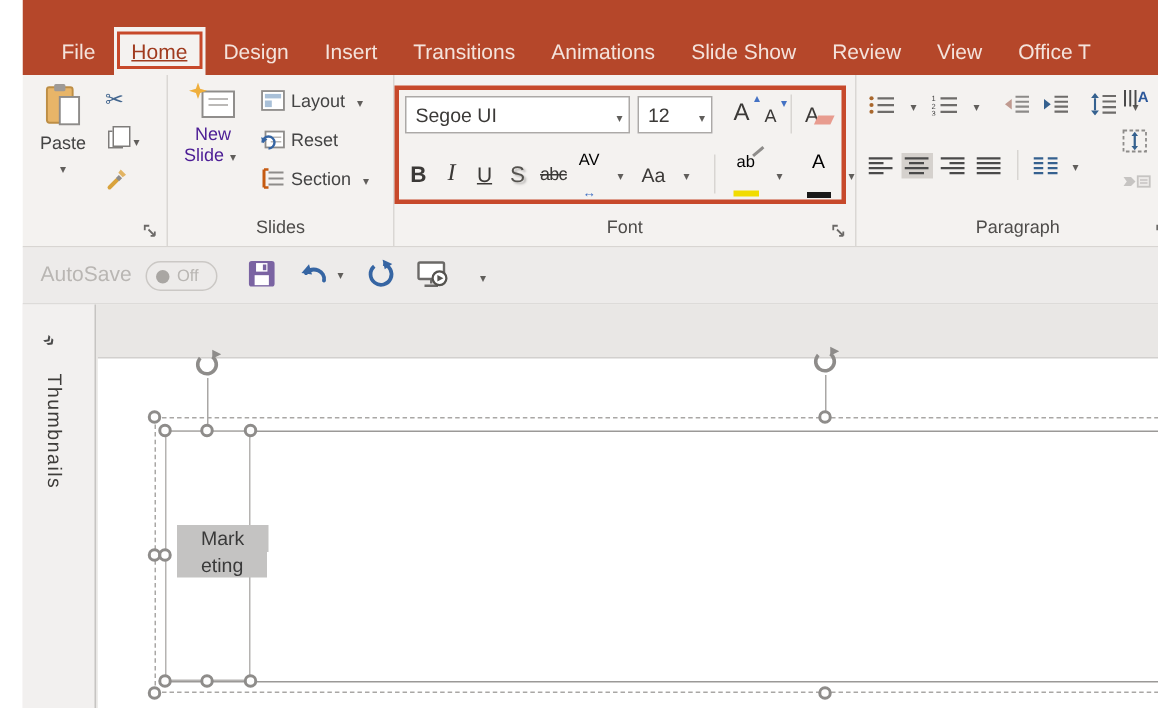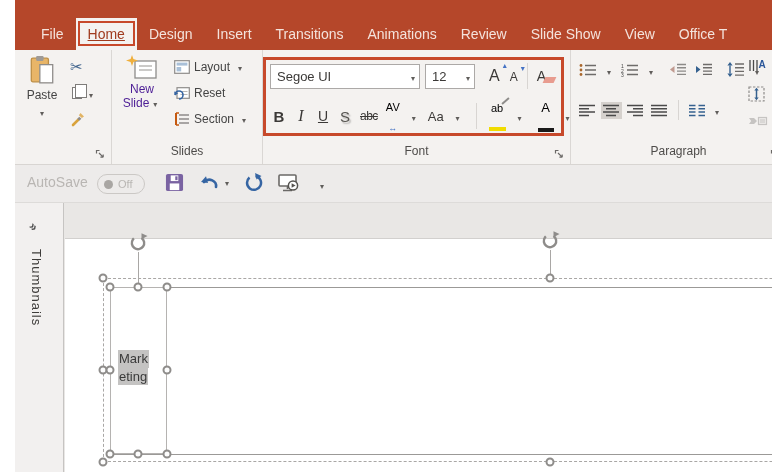--- a/index.html
+++ b/index.html
@@ -121,21 +121,21 @@
   .sel-outer{ position:absolute; left:38px; top:75px; width:900px; height:184px;
               border:1px dashed #A9A7A5; }
   .sel-inner{ position:absolute; left:45px; top:84px; width:57px; height:167px;
               border:1px solid #B5B3B1; }
   .row-line{ position:absolute; left:45px; width:900px; height:0; border-top:1px solid #9B9997; }
   .handle{ position:absolute; width:9px; height:9px; background:#FDFDFD; border:2px solid #8E8C8A;
            border-radius:50%; transform:translate(-50%,-50%); }
   .rot-line{ position:absolute; width:1px; background:#A9A7A5; }
   .rot{ position:absolute; width:22px; height:22px; transform:translate(-50%,0); }
   .mk-text{ position:absolute; left:53px; top:147px; font-size:13px; line-height:17.5px; color:#3A3A3A; }
-  .mk-text span{ background:#C4C3C2; display:inline-block; padding:0 1px; }
+  .mk-text span{ background:#C4C3C2; display:inline-block; padding:0 16px; }
 
   svg{ display:block; }
 </style>
 </head>
 <body>
 
 <div class="app">
 
   <svg width="0" height="0" style="position:absolute">
     <symbol id="sym-launcher" viewBox="0 0 12 12">
@@ -151,22 +151,22 @@
   <div class="titlebar">
     <div class="tab"><span>File</span></div>
     <div class="tab active">
       <span class="tab-ann"></span>
       <span>Home</span>
     </div>
     <div class="tab"><span>Design</span></div>
     <div class="tab"><span>Insert</span></div>
     <div class="tab"><span>Transitions</span></div>
     <div class="tab"><span>Animations</span></div>
+    <div class="tab"><span>Slide Show</span></div>
     <div class="tab"><span>Review</span></div>
-    <div class="tab"><span>Slide Show</span></div>
     <div class="tab"><span>View</span></div>
     <div class="tab"><span>Office T</span></div>
   </div>
 
   <div class="ribbon">
 
     <div class="grp g-clip">
       <div class="paste-btn">
         <svg width="26" height="30" viewBox="0 0 24 28">
           <rect x="2" y="3" width="16" height="22" rx="1.5" fill="#E8B568" stroke="#BD8E45" stroke-width="1.2"></rect>

